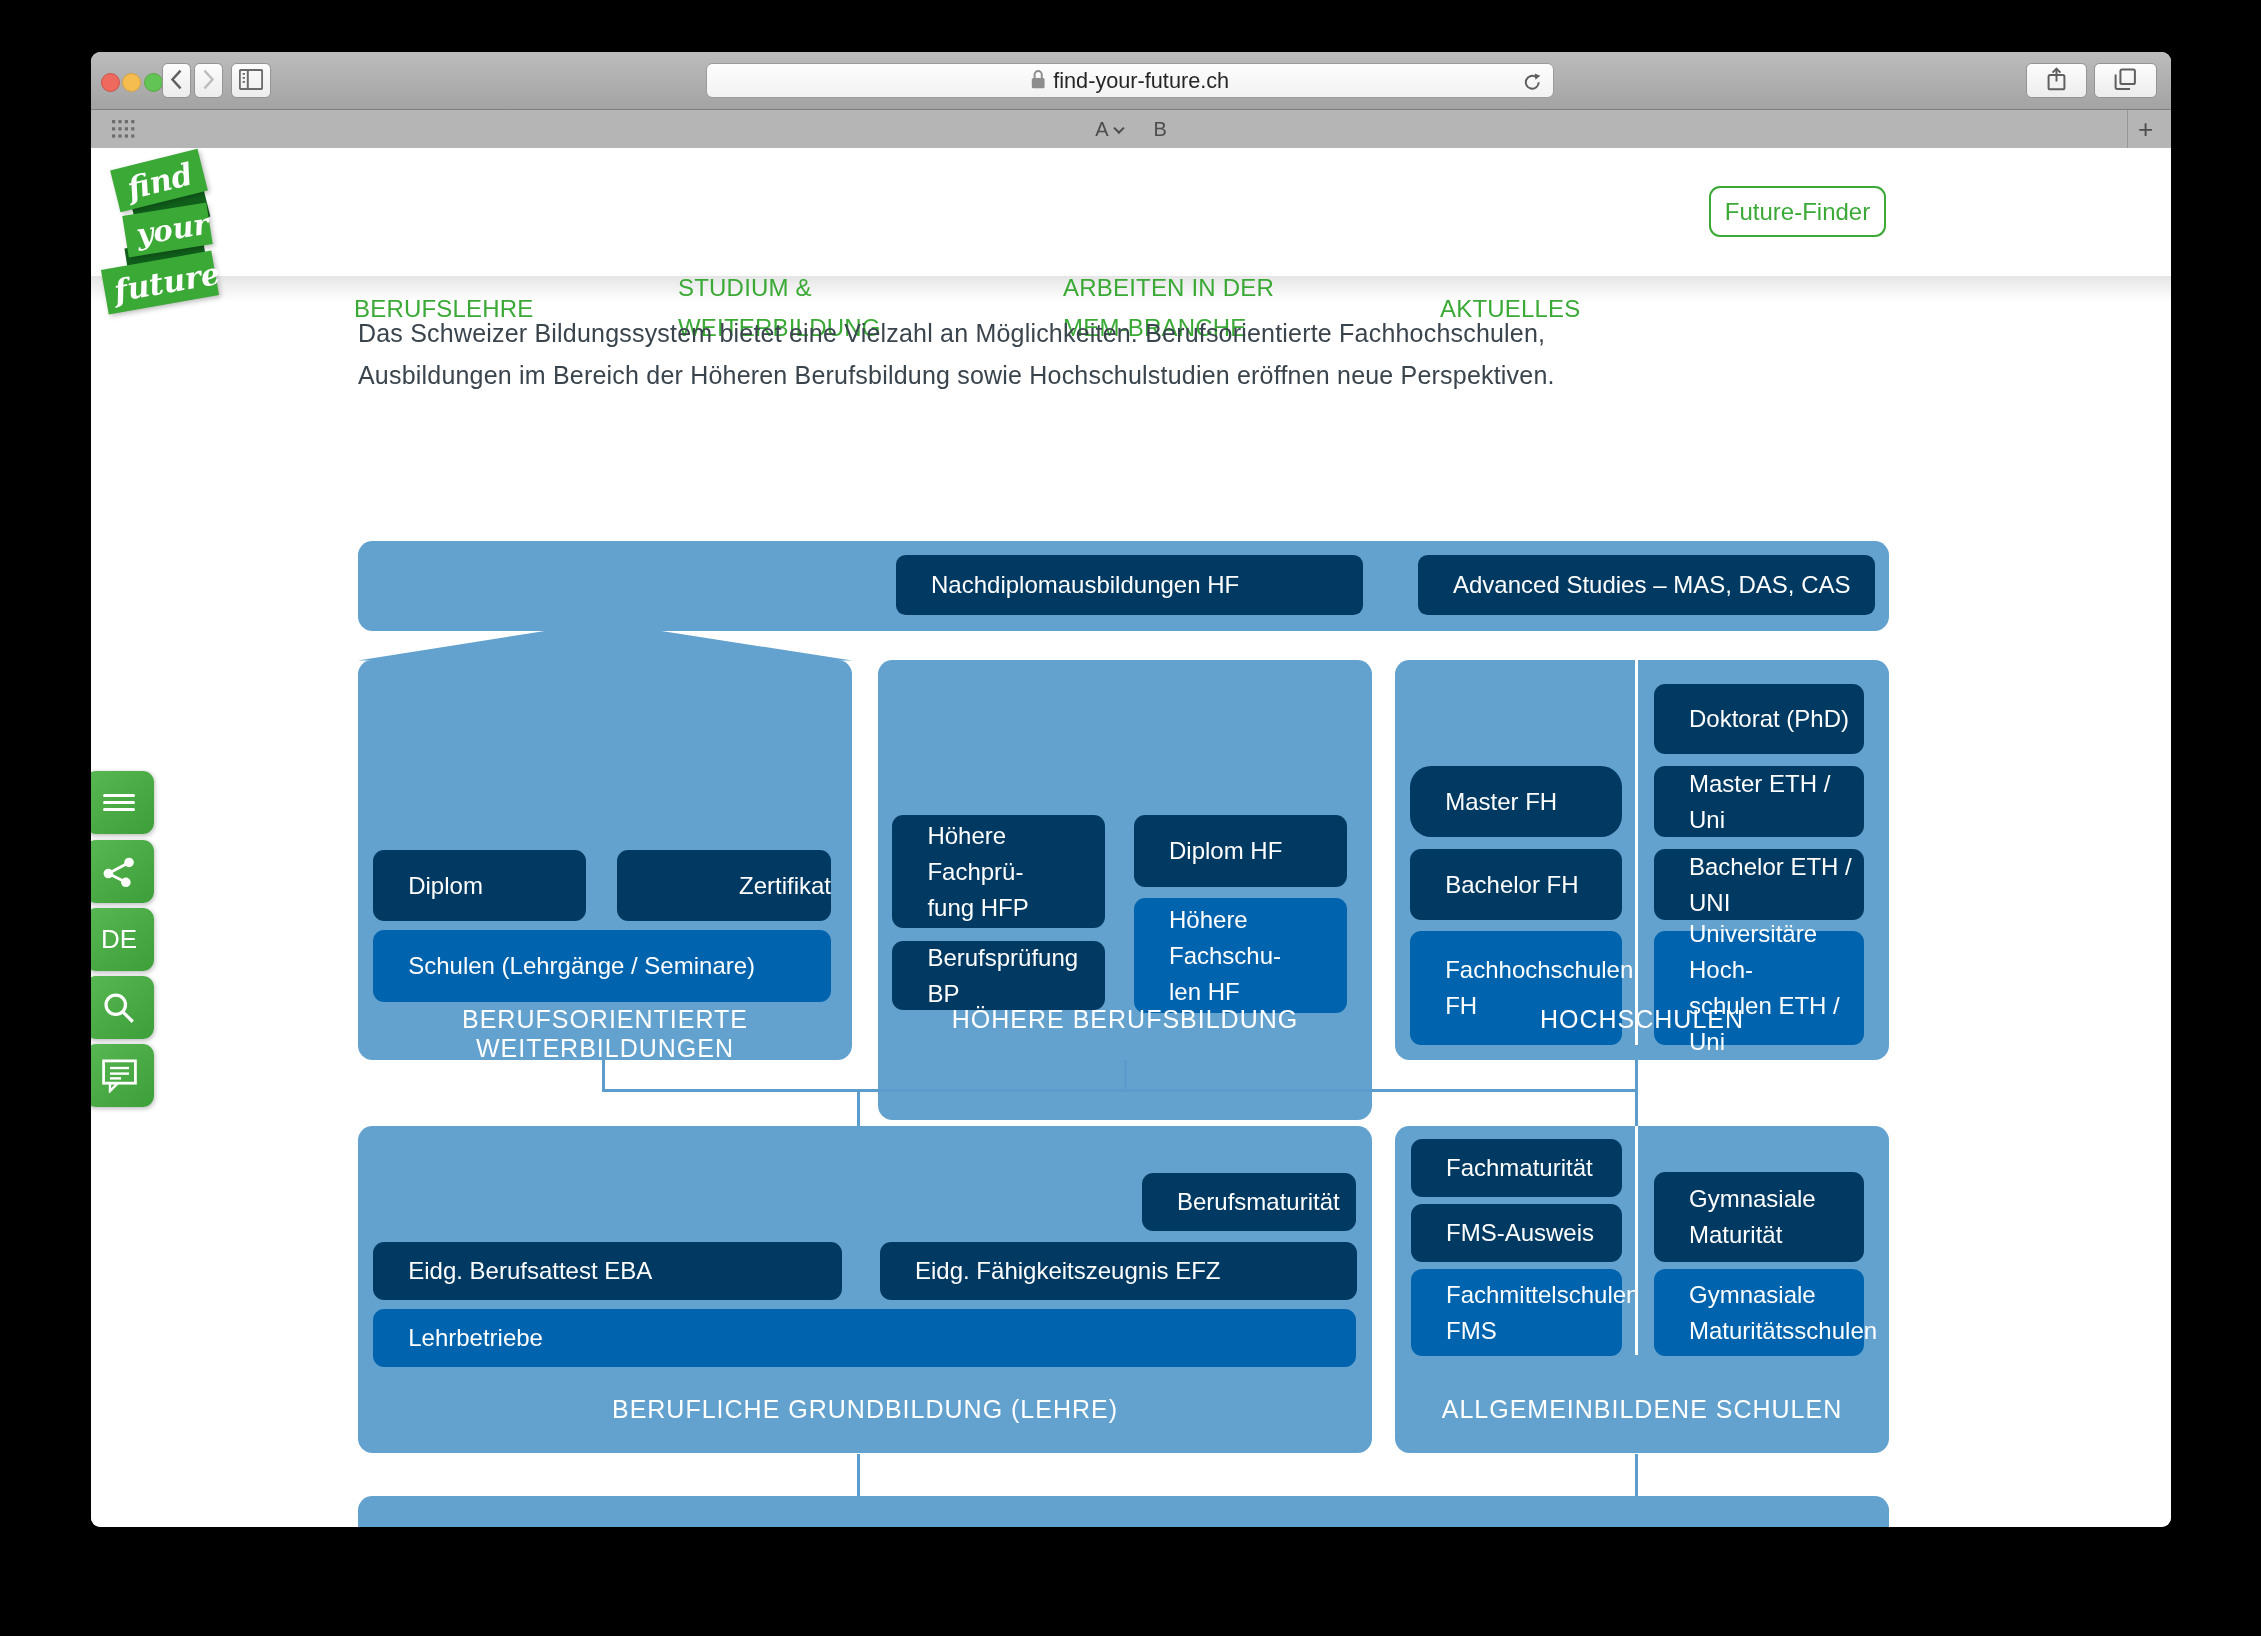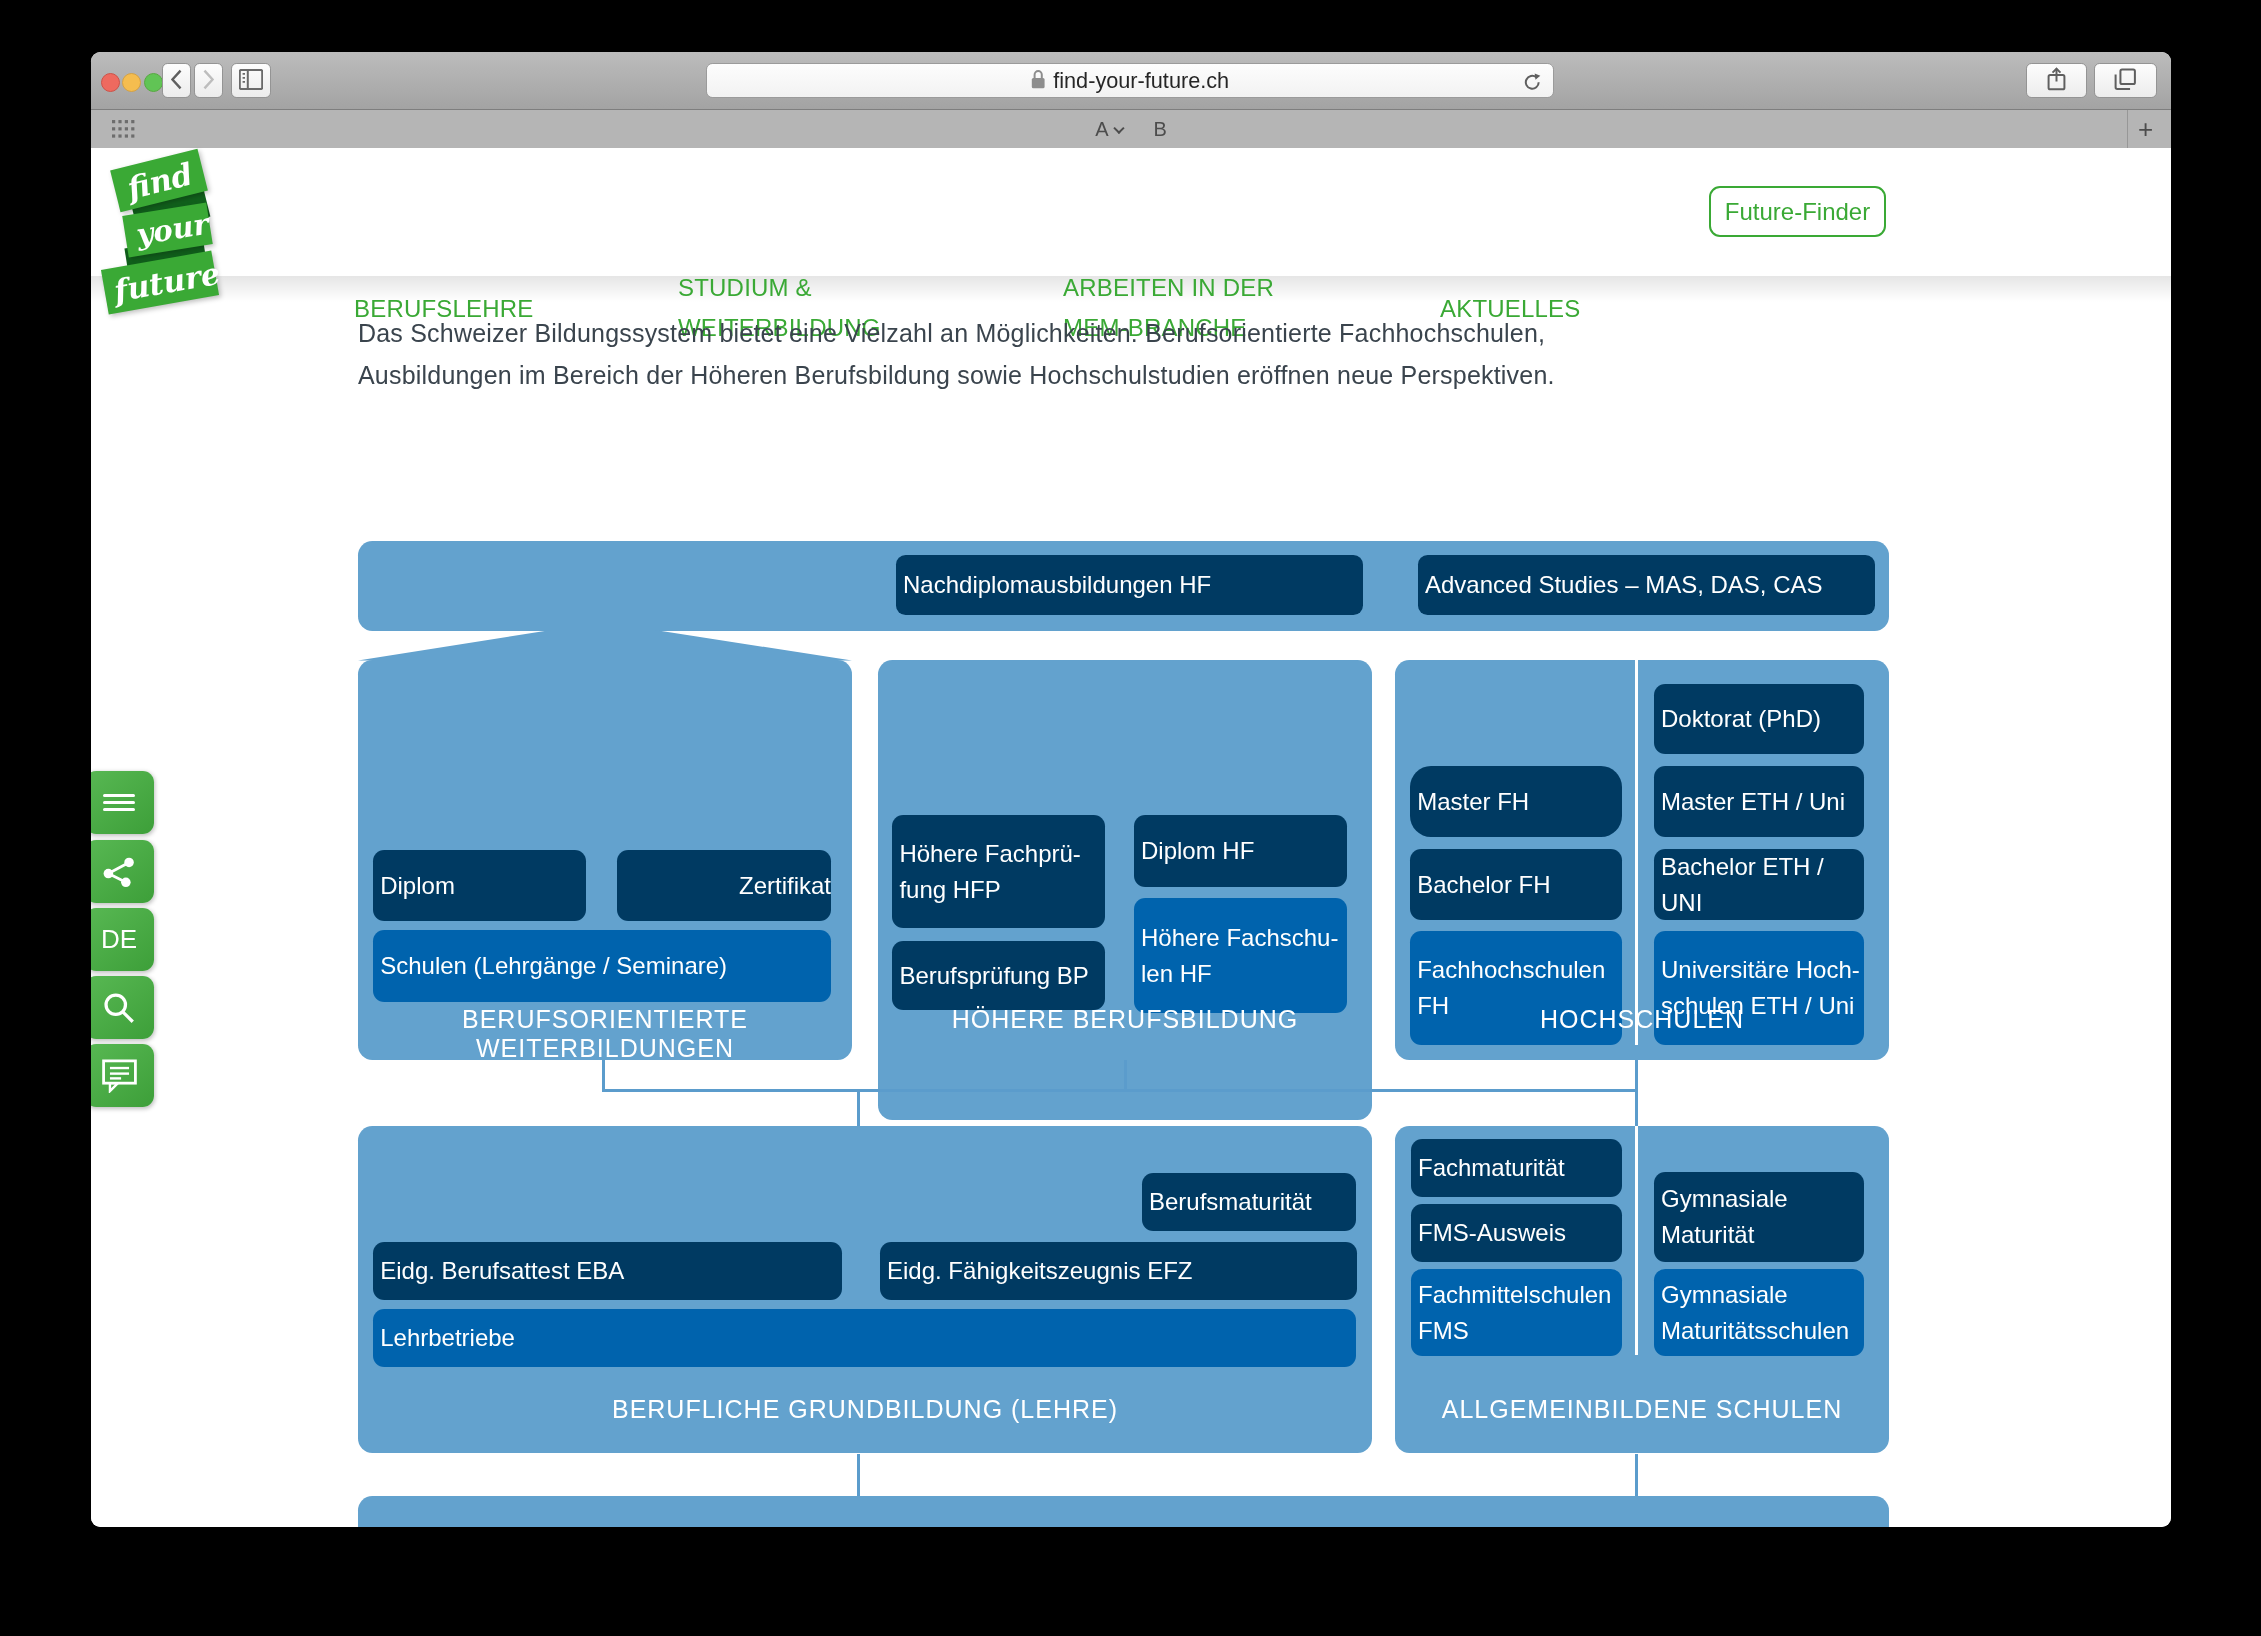--- a/index.html
+++ b/index.html
@@ -30,21 +30,21 @@
   
   .logo{position:absolute;left:13px;top:6.4px;width:140px;height:169px;}
   .ribbon{position:absolute;background:#3aa935;color:#fff;font-family:"DejaVu Serif",serif;font-style:italic;font-weight:bold;display:flex;align-items:center;box-shadow:1.6px 2.4px 4.8px rgba(0,0,0,.25);}
   .fold{position:absolute;background:#11611c;}
   
   .intro{position:absolute;left:267px;top:164px;color:#3a444d;font-size:25px;line-height:42px;letter-spacing:0.2px;}
   
   .lb{background:#63a2ce;}
   .navy{background:#003a62;}
   .mid{background:#0063ad;}
-  .dgbox{position:absolute;border-radius:11.2px;color:#fff;font-size:24px;display:flex;flex-direction:column;justify-content:center;padding-left:7px;line-height:36px;}
+  .dgbox{position:absolute;border-radius:11.2px;color:#fff;font-size:24px;display:flex;flex-direction:column;justify-content:center;padding-left:35px;line-height:36px;}
   .dgcol{position:absolute;border-radius:14.4px;}
   .seclabel{position:absolute;left:0;width:100%;text-align:center;color:#fff;font-size:25px;letter-spacing:1px;}
   .conn{position:absolute;background:#5b9ccc;}
   .wdiv{position:absolute;width:3.2px;background:#fff;}
   
   .sbtn{position:absolute;left:-6.4px;width:69px;height:63px;border-radius:11.2px;background:linear-gradient(140deg,#58b853,#3d9f39);display:flex;align-items:center;justify-content:center;color:#fff;box-shadow:0.8px 1.6px 4px rgba(0,0,0,.25);cursor:pointer;}
   .sbtn svg{display:block;}
   .hbar{width:32px;height:3.2px;background:#fff;border-radius:1.6px;margin:4px 0;}
 </style>
 </head>

